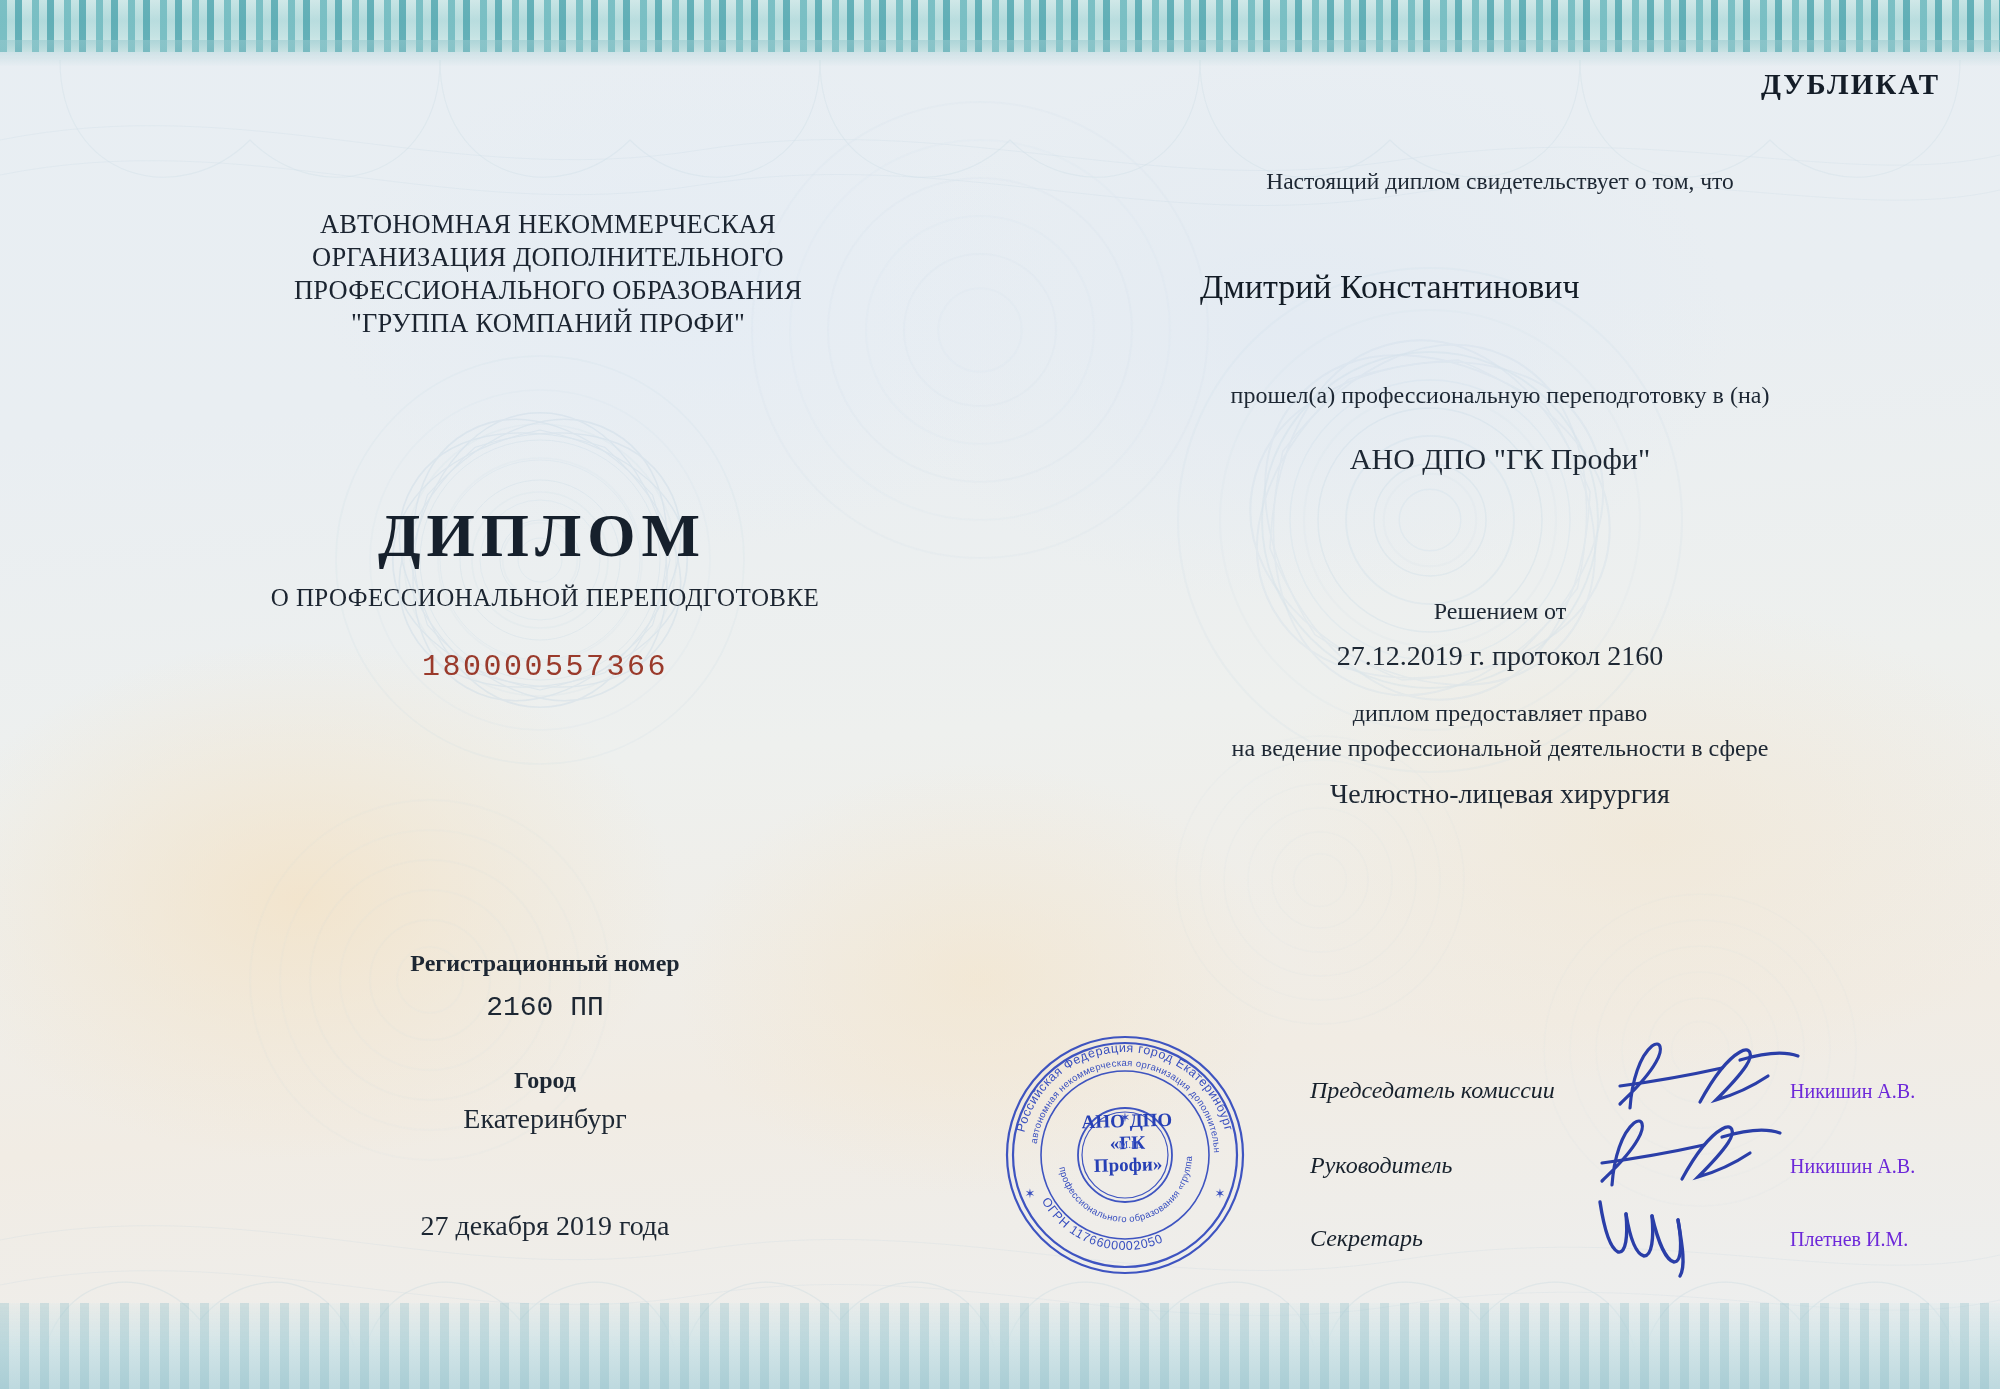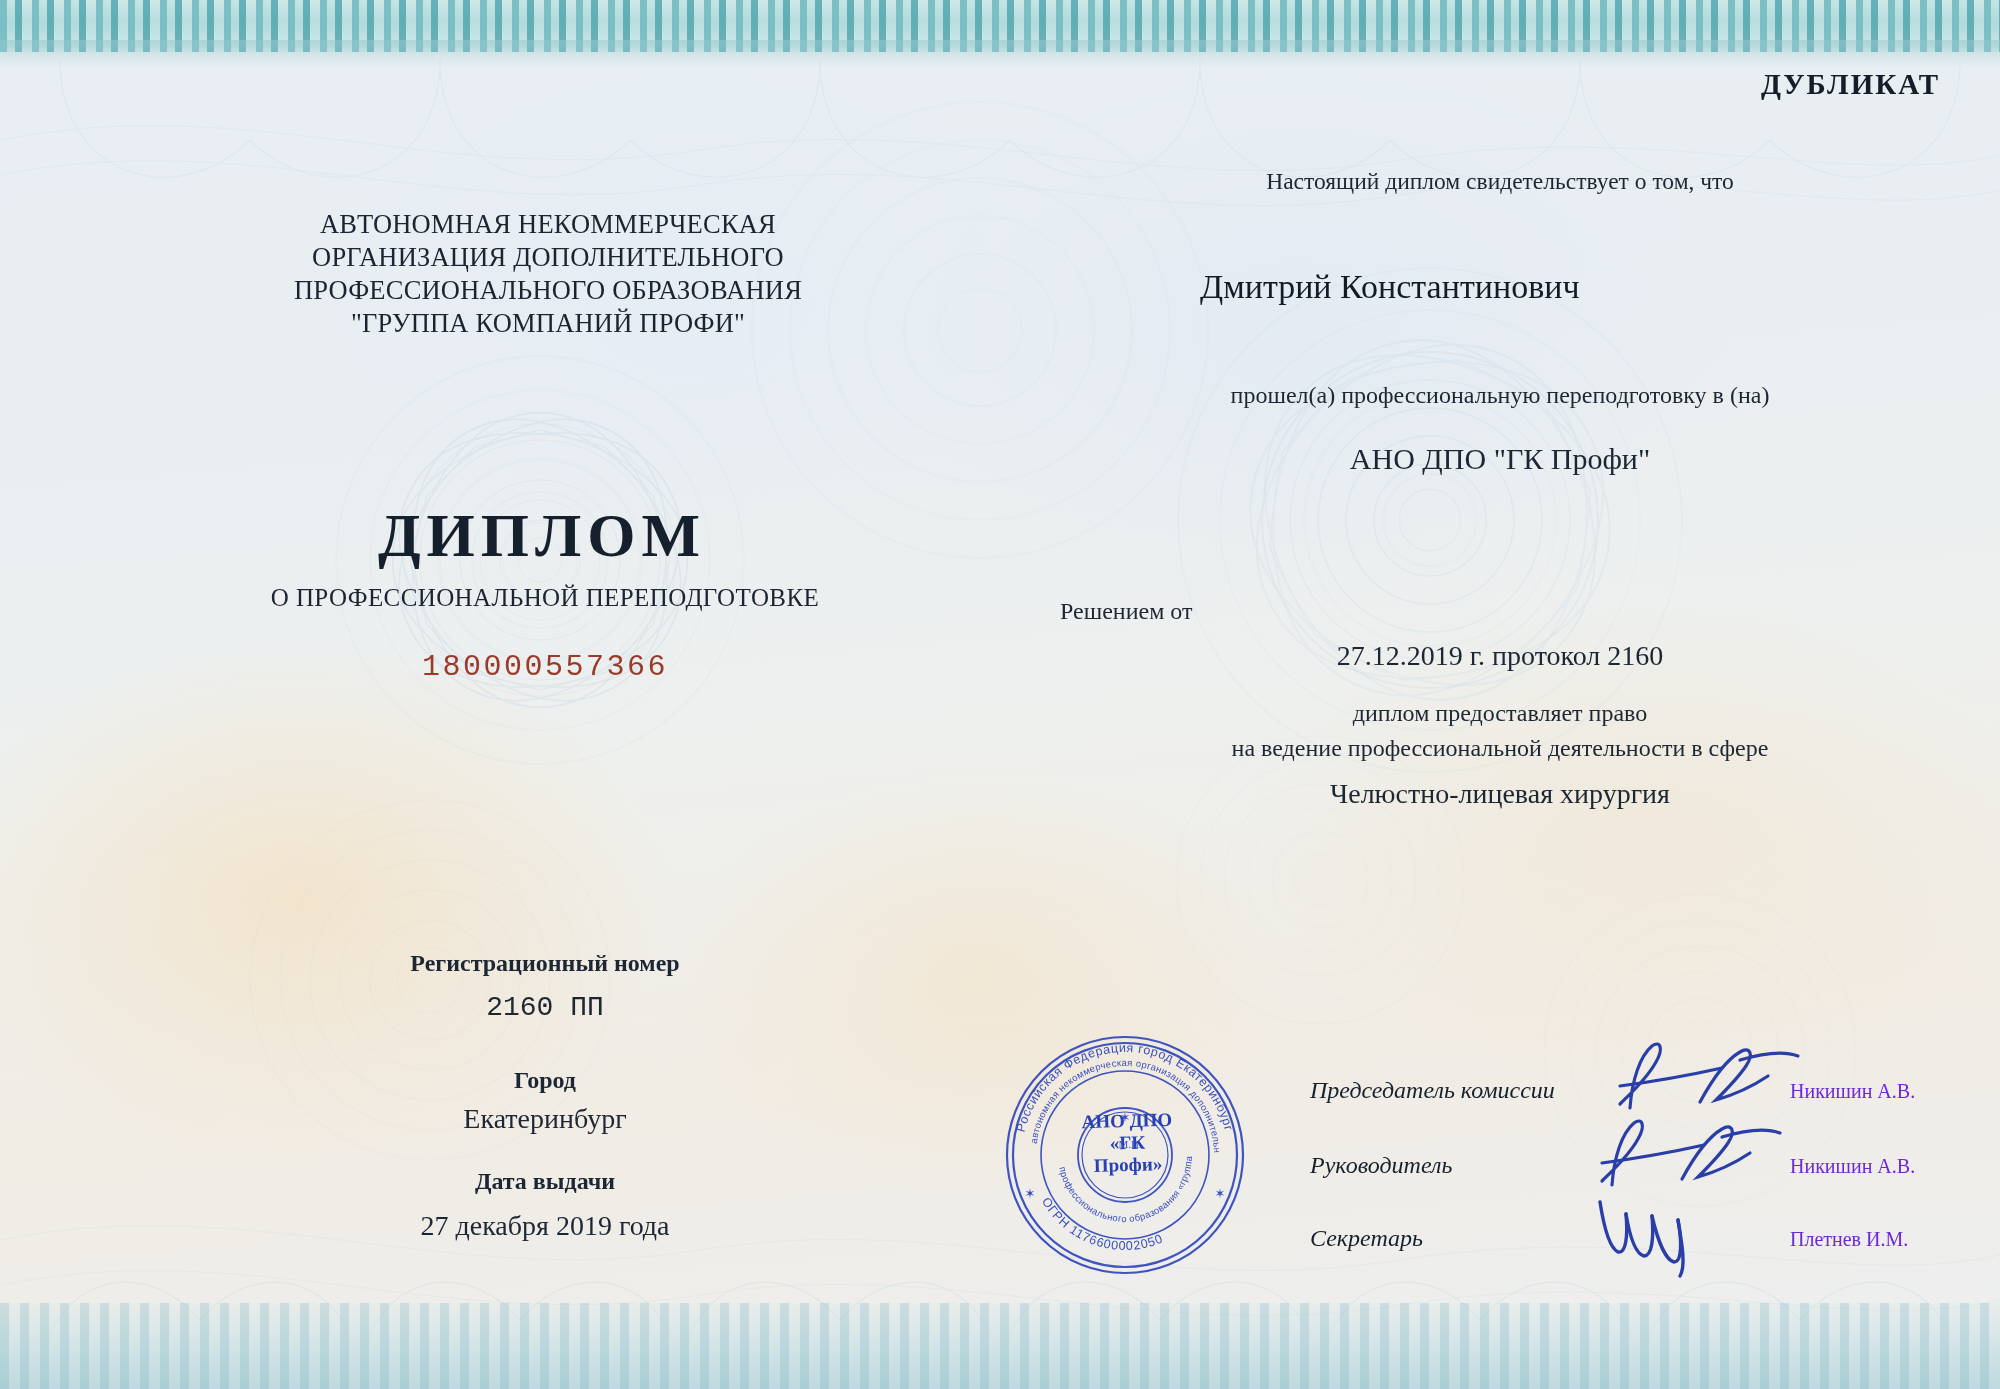--- a/index.html
+++ b/index.html
@@ -168,20 +168,21 @@
   }
   .org-name {
     left: 1060px; top: 442px;
     width: 880px;
     text-align: center;
     font-size: 30px;
   }
   .decision-label {
     left: 1060px; top: 598px;
     width: 880px;
+    text-align: center;
     font-size: 24px;
   }
   .decision-value {
     left: 1060px; top: 640px;
     width: 880px;
     text-align: center;
     font-size: 28px;
   }
   .grants1 {
     left: 1060px; top: 700px;
@@ -333,21 +334,20 @@
   </div>
 
   <div class="txt diploma-title center">ДИПЛОМ</div>
   <div class="txt diploma-sub center">О ПРОФЕССИОНАЛЬНОЙ ПЕРЕПОДГОТОВКЕ</div>
   <div class="txt serial center">180000557366</div>
 
   <div class="txt reg-label center">Регистрационный номер</div>
   <div class="txt reg-value center">2160 ПП</div>
   <div class="txt city-label center">Город</div>
   <div class="txt city-value center">Екатеринбург</div>
-  <div class="txt date-label center">Дата выдачи</div>
   <div class="txt date-value center">27 декабря 2019 года</div>
 
   <div class="txt duplicate">ДУБЛИКАТ</div>
   <div class="txt certifies">Настоящий диплом свидетельствует о том, что</div>
   <div class="txt fullname">Дмитрий Константинович</div>
   <div class="txt retrained">прошел(а) профессиональную переподготовку в (на)</div>
   <div class="txt org-name">АНО ДПО "ГК Профи"</div>
   <div class="txt decision-label">Решением от</div>
   <div class="txt decision-value">27.12.2019 г. протокол 2160</div>
   <div class="txt grants1">диплом предоставляет право</div>

